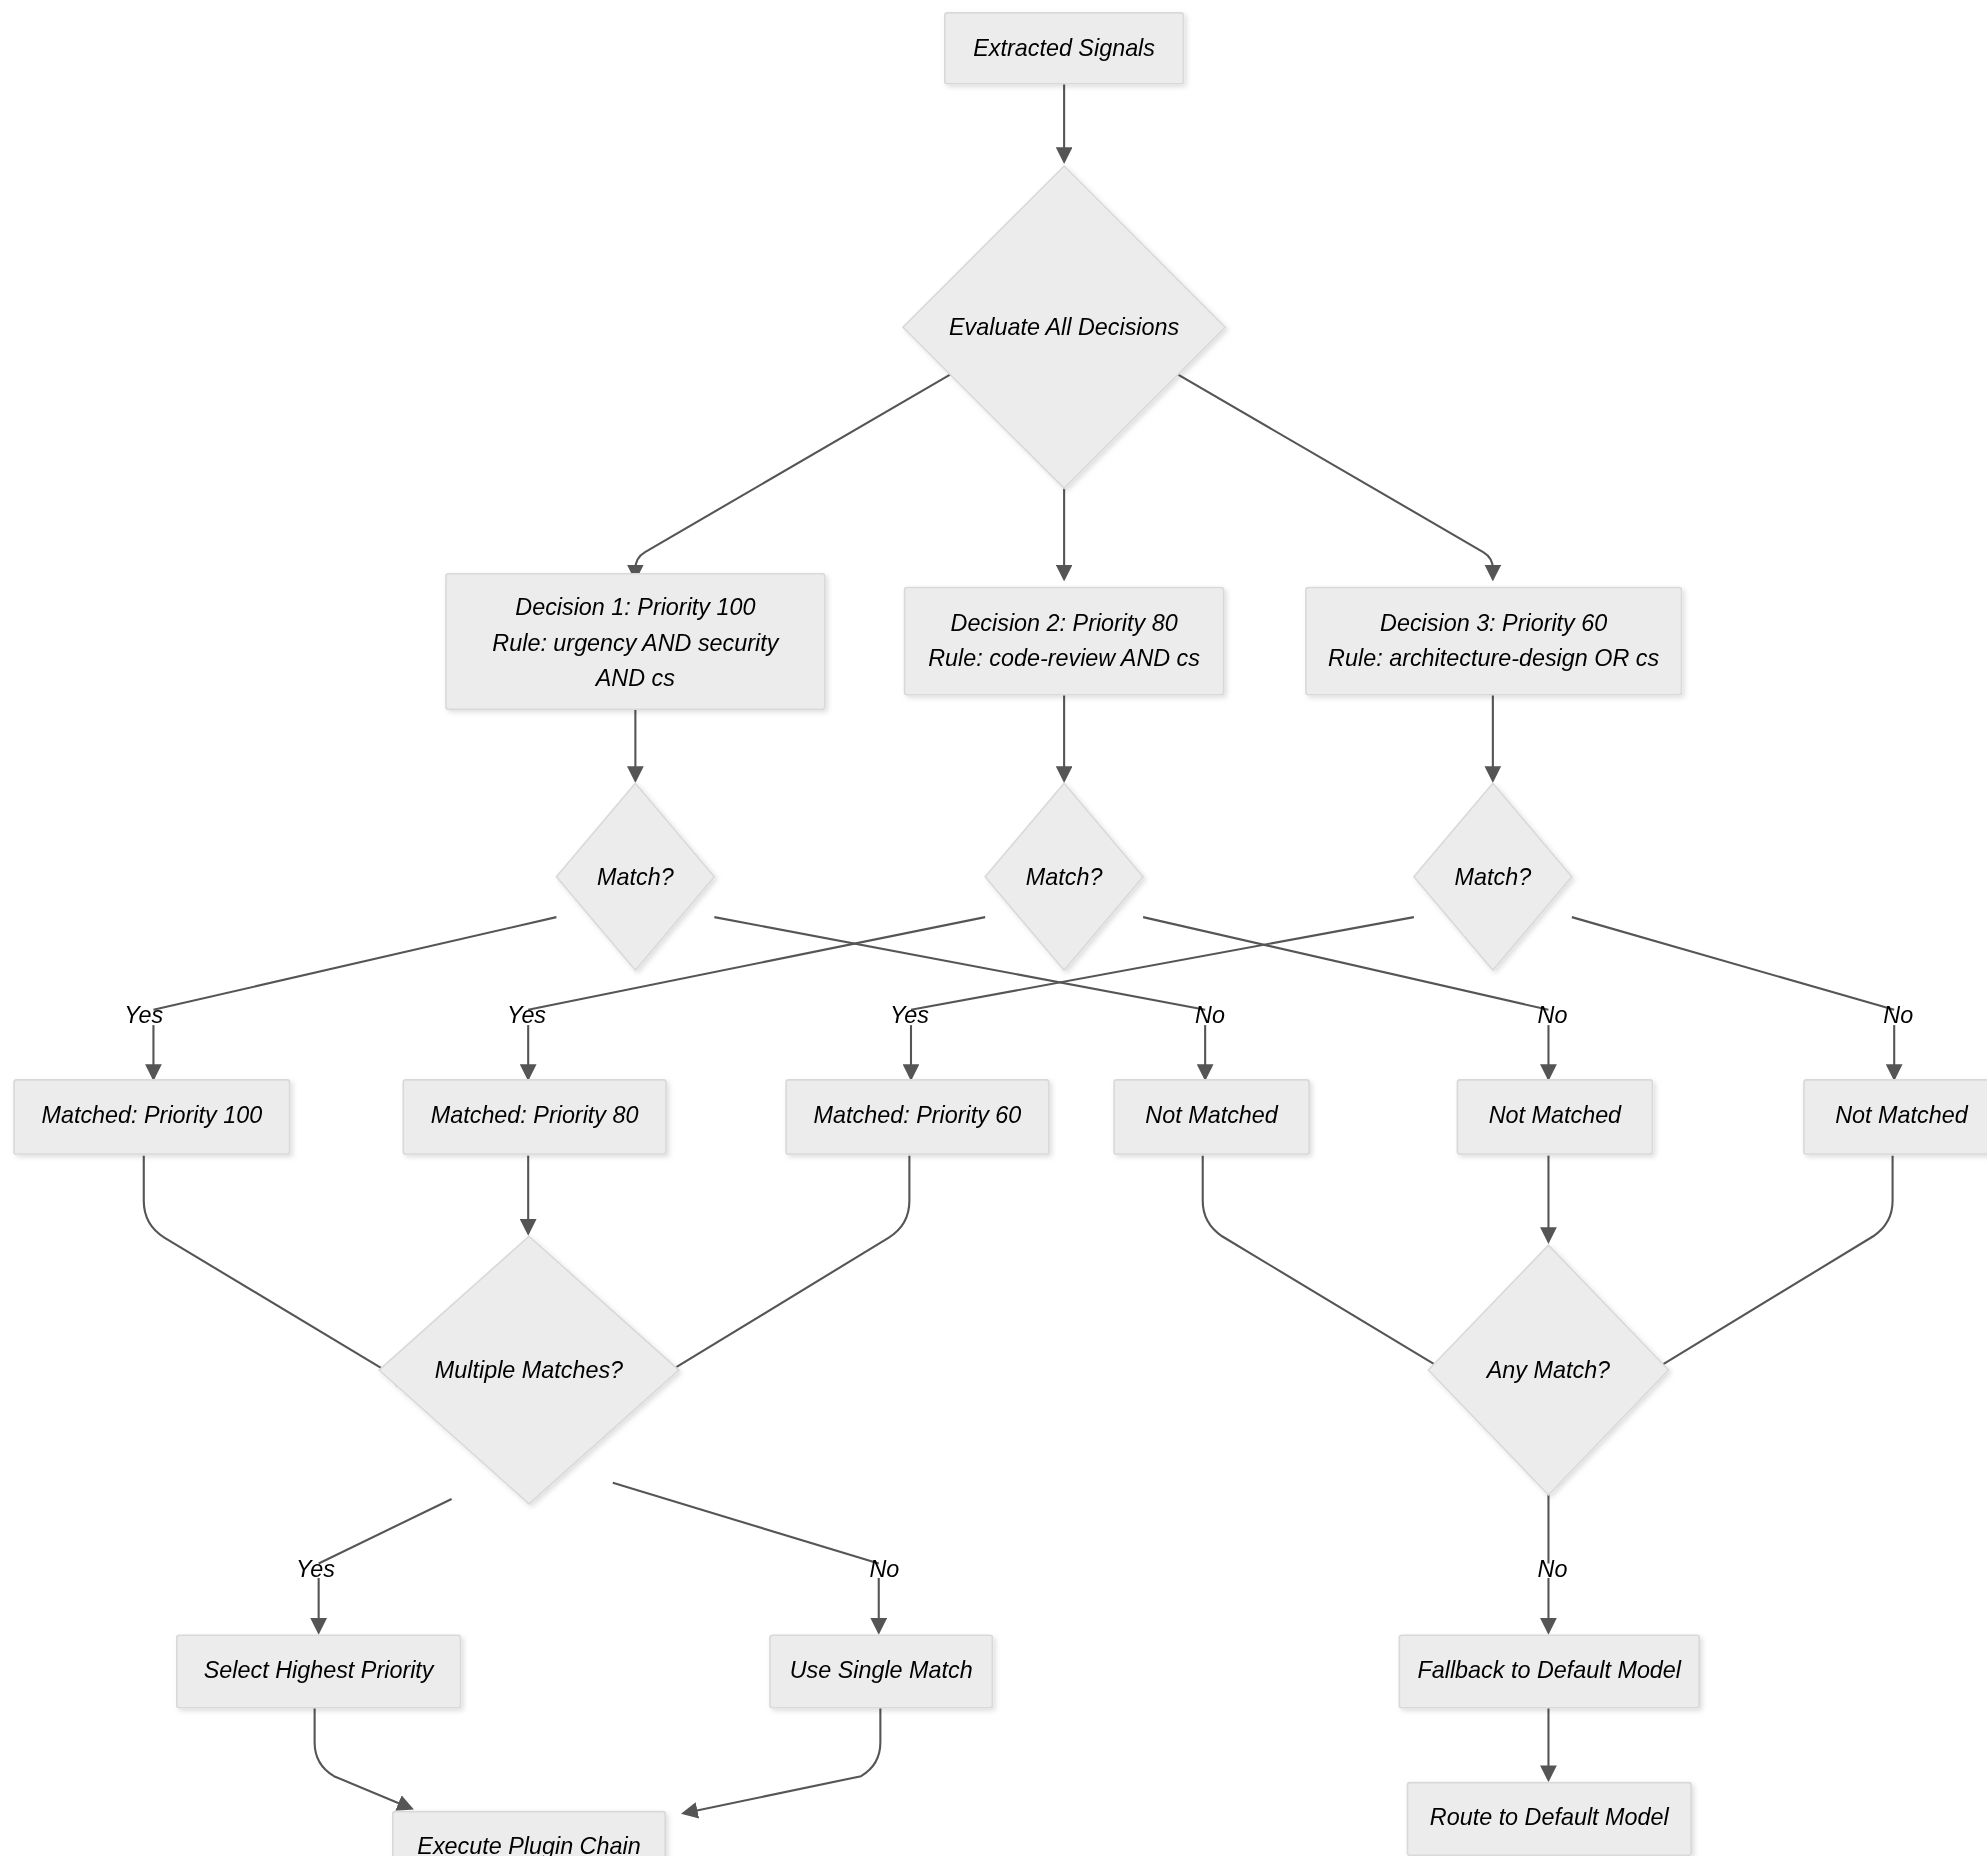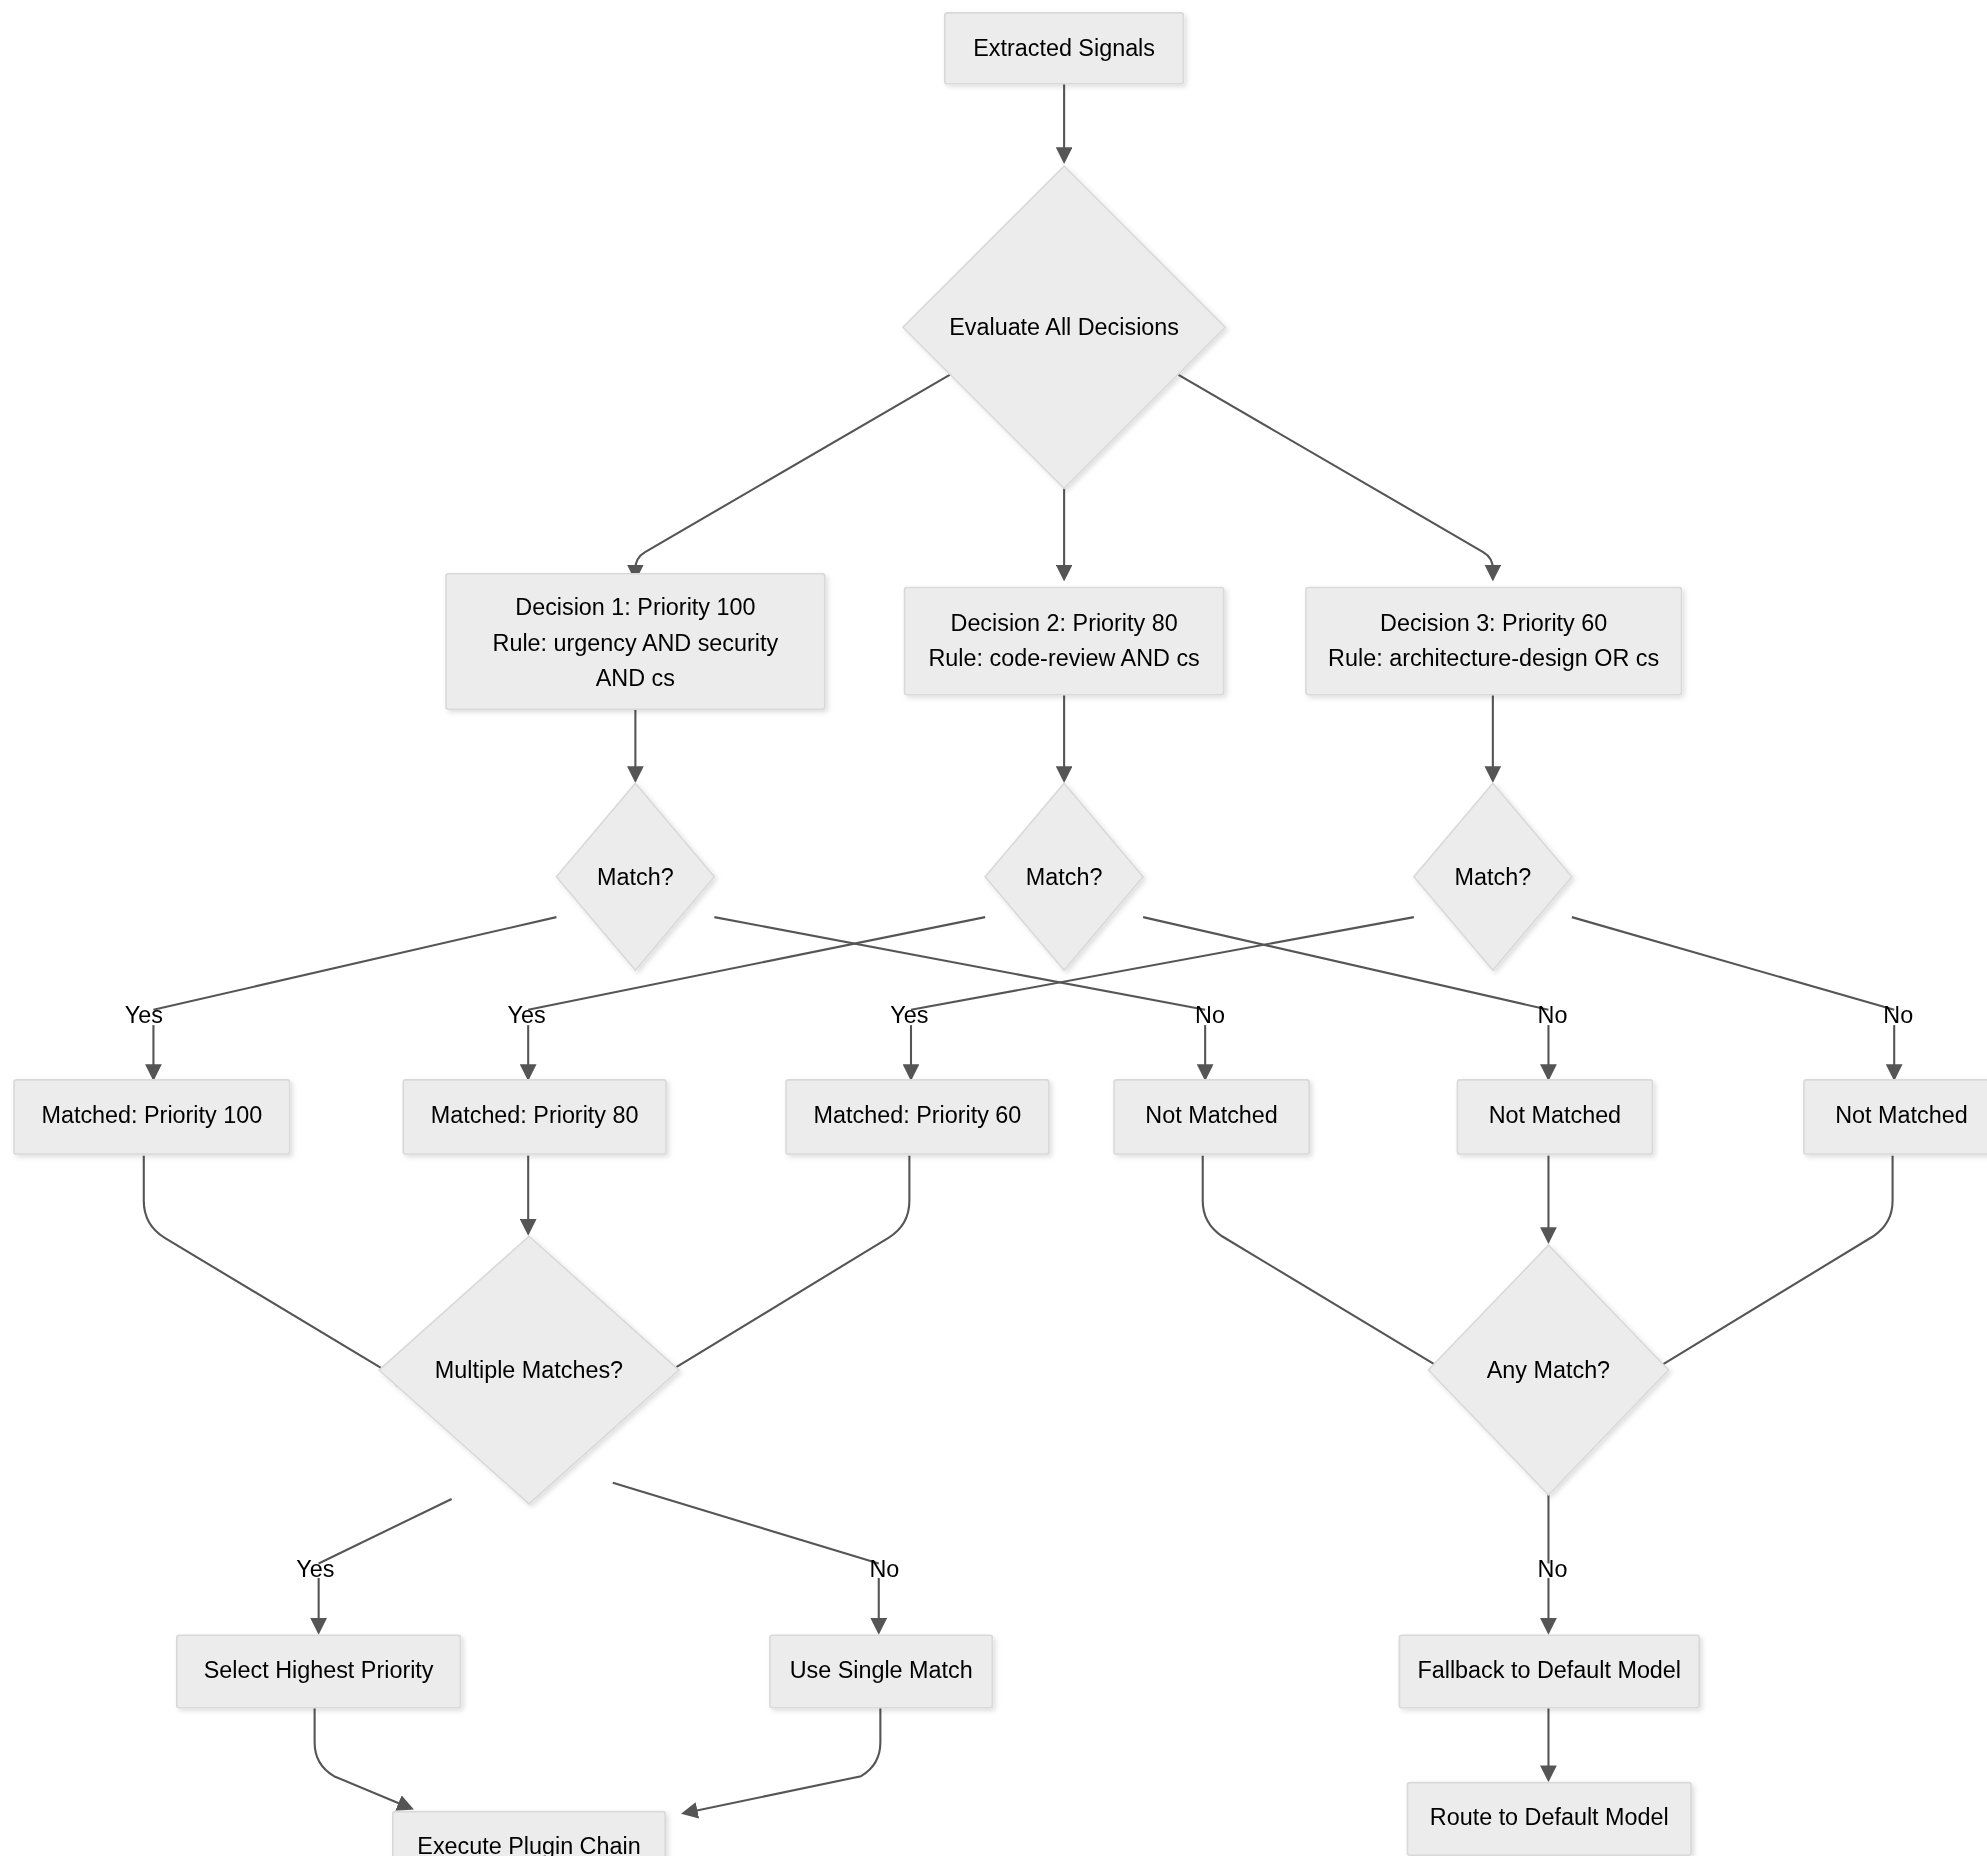--- a/index.html
+++ b/index.html
@@ -10,20 +10,21 @@
   body {
     width: 1988px;
     height: 1856px;
     font-family: "Liberation Sans", sans-serif;
     overflow: hidden;
   }
   #flow-root {
     position: relative;
     width: 1736px;
     height: 1856px;
+    font-style: italic;
   }
   svg#flow-svg {
     position: absolute;
     top: 0;
     left: 0;
     width: 1988px;
     height: 1856px;
     display: block;
   }
   .node-shape {

